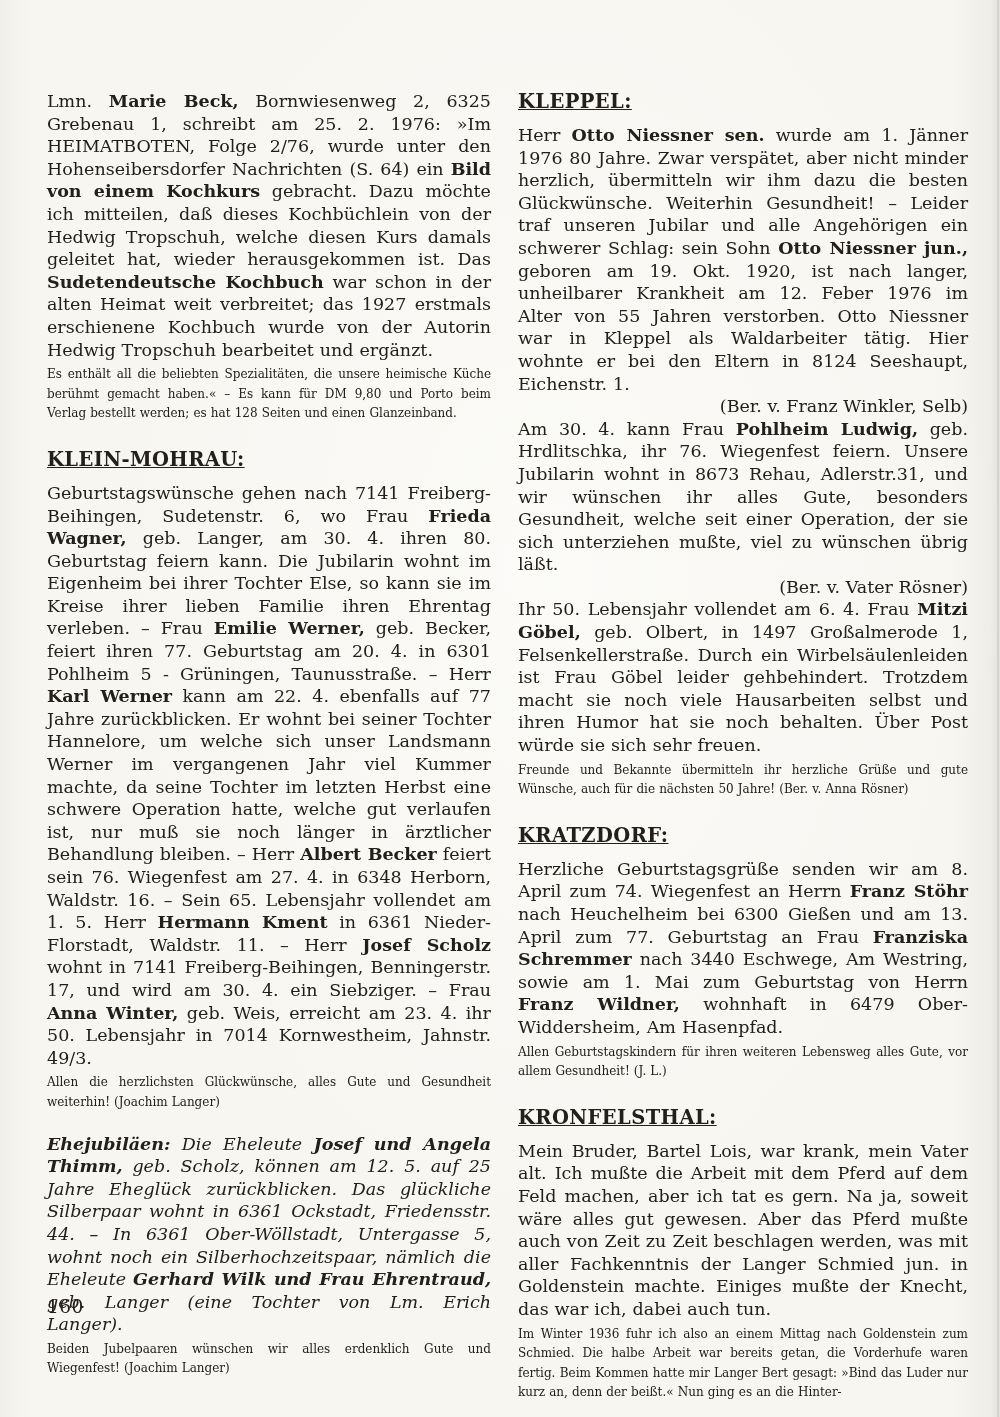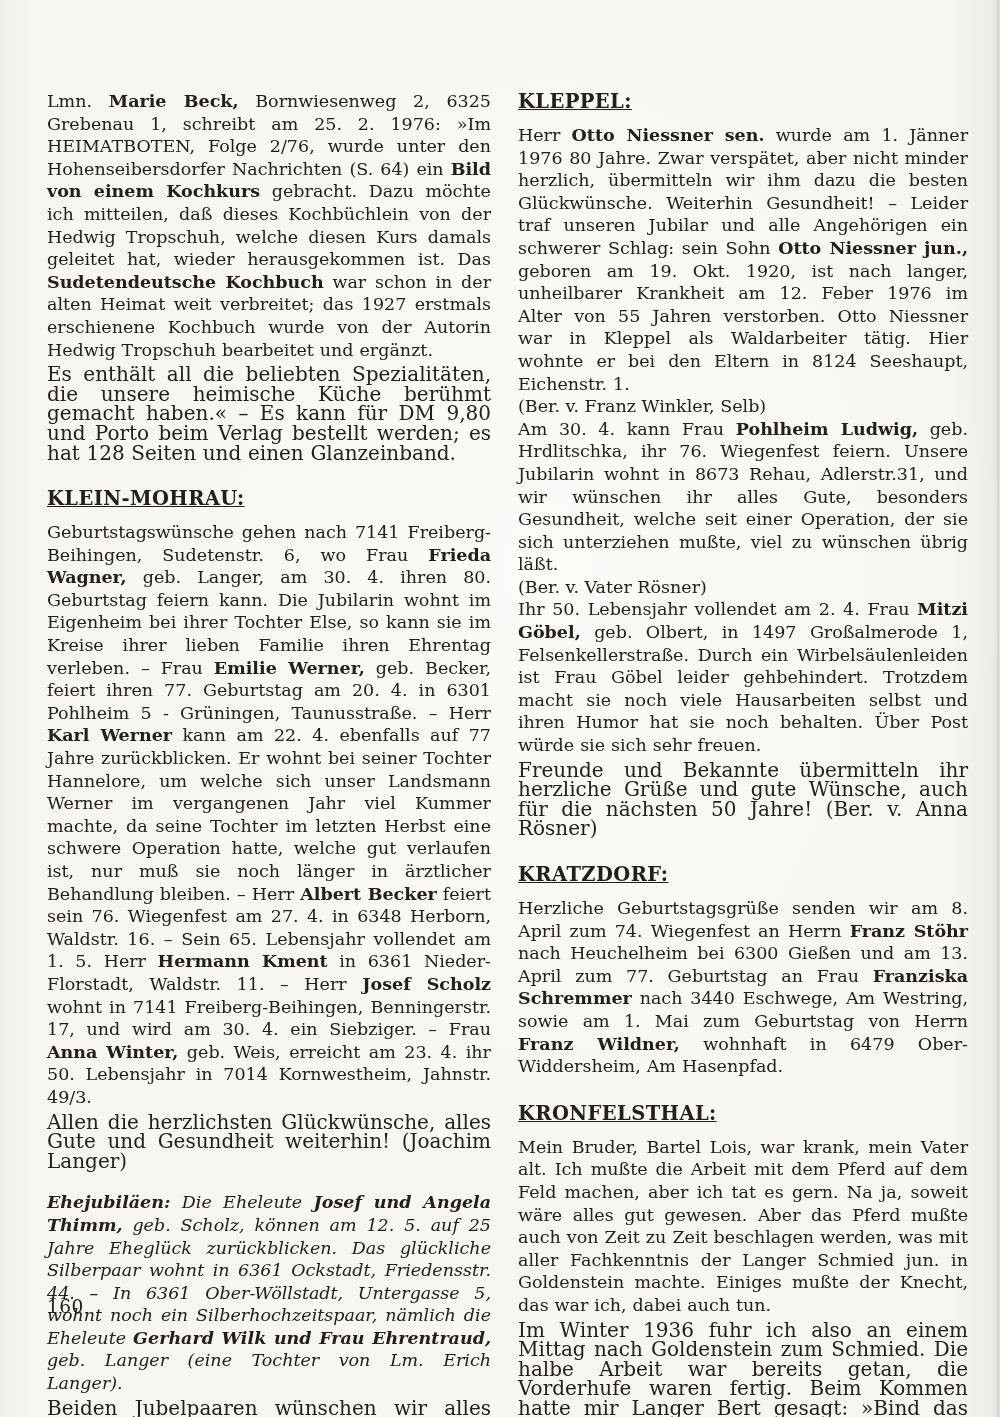--- a/index.html
+++ b/index.html
@@ -34,31 +34,31 @@
   .block { margin:0; }
   p.body {
     font-size:17.5px;
     line-height:22.6px;
     text-align:justify;
     hyphens:auto;
     -webkit-hyphens:auto;
     word-spacing:0.4px;
   }
   p.small {
-    font-size:20px;
+    font-size:12px;
     line-height:19.6px;
     text-align:justify;
     hyphens:auto;
     margin-top:4px;
     word-spacing:0.3px;
   }
   p.byline {
     font-size:17.5px;
     line-height:22.6px;
-    text-align:left;
+    text-align:right;
   }
   h2.heading {
     font-size:19.5px;
     line-height:24px;
     font-weight:bold;
     letter-spacing:0.4px;
     margin:24px 0 10px 0;
     text-decoration:underline;
   }
   .col > :first-child { margin-top:0; }
@@ -87,24 +87,25 @@
         <p class="block small"><span>Allen die herzlichsten Glückwünsche, alles Gute und Gesundheit weiterhin! (Joachim Langer)</span></p>
         <p class="block body"><span class="b">Ehejubiläen:</span><span> Die Eheleute </span><span class="b">Josef und Angela Thimm,</span><span> geb. Scholz, können am 12. 5. auf 25 Jahre Eheglück zurückblicken. Das glückliche Silberpaar wohnt in 6361 Ockstadt, Friedensstr. 44. – In 6361 Ober-Wöllstadt, Untergasse 5, wohnt noch ein Silberhochzeitspaar, nämlich die Eheleute </span><span class="b">Gerhard Wilk und Frau Ehrentraud,</span><span> geb. Langer (eine Tochter von Lm. Erich Langer).</span></p>
         <p class="block small"><span>Beiden Jubelpaaren wünschen wir alles erdenklich Gute und Wiegenfest! (Joachim Langer)</span></p>
       </div>
     <div class="col right">
         <h2 class="block heading"><span class="b">KLEPPEL:</span></h2>
         <p class="block body"><span>Herr </span><span class="b">Otto Niessner sen.</span><span> wurde am 1. Jänner 1976 80 Jahre. Zwar verspätet, aber nicht minder herzlich, übermitteln wir ihm dazu die besten Glückwünsche. Weiterhin Gesundheit! – Leider traf unseren Jubilar und alle Angehörigen ein schwerer Schlag: sein Sohn </span><span class="b">Otto Niessner jun.,</span><span> geboren am 19. Okt. 1920, ist nach langer, unheilbarer Krankheit am 12. Feber 1976 im Alter von 55 Jahren verstorben. Otto Niessner war in Kleppel als Waldarbeiter tätig. Hier wohnte er bei den Eltern in 8124 Seeshaupt, Eichenstr. 1.</span></p>
         <p class="block byline"><span>(Ber. v. Franz Winkler, Selb)</span></p>
         <p class="block body"><span>Am 30. 4. kann Frau </span><span class="b">Pohlheim Ludwig,</span><span> geb. Hrdlitschka, ihr 76. Wiegenfest feiern. Unsere Jubilarin wohnt in 8673 Rehau, Adlerstr.31, und wir wünschen ihr alles Gute, besonders Gesundheit, welche seit einer Operation, der sie sich unterziehen mußte, viel zu wünschen übrig läßt.</span></p>
         <p class="block byline"><span>(Ber. v. Vater Rösner)</span></p>
-        <p class="block body"><span>Ihr 50. Lebensjahr vollendet am 2. 4. Frau </span><span class="b">Mitzi Göbel,</span><span> geb. Olbert, in 1497 Großalmerode 1, Felsenkellerstraße. Durch ein Wirbelsäulenleiden ist Frau Göbel leider gehbehindert. Trotzdem macht sie noch viele Hausarbeiten selbst und ihren Humor hat sie noch behalten. Über Post würde sie sich sehr freuen.</span></p>
+        <p class="block body"><span>Ihr 50. Lebensjahr vollendet am 6. 4. Frau </span><span class="b">Mitzi Göbel,</span><span> geb. Olbert, in 1497 Großalmerode 1, Felsenkellerstraße. Durch ein Wirbelsäulenleiden ist Frau Göbel leider gehbehindert. Trotzdem macht sie noch viele Hausarbeiten selbst und ihren Humor hat sie noch behalten. Über Post würde sie sich sehr freuen.</span></p>
         <p class="block small"><span>Freunde und Bekannte übermitteln ihr herzliche Grüße und gute Wünsche, auch für die nächsten 50 Jahre! (Ber. v. Anna Rösner)</span></p>
         <h2 class="block heading"><span class="b">KRATZDORF:</span></h2>
         <p class="block body"><span>Herzliche Geburtstagsgrüße senden wir am 8. April zum 74. Wiegenfest an Herrn </span><span class="b">Franz Stöhr</span><span> nach Heuchelheim bei 6300 Gießen und am 13. April zum 77. Geburtstag an Frau </span><span class="b">Franziska Schremmer</span><span> nach 3440 Eschwege, Am Westring, sowie am 1. Mai zum Geburtstag von Herrn </span><span class="b">Franz Wildner,</span><span> wohnhaft in 6479 Ober-Widdersheim, Am Hasenpfad.</span></p>
+        <p class="block small"><span>Allen Geburtstagskindern für ihren weiteren Lebensweg alles Gute, vor allem Gesundheit! (J. L.)</span></p>
         <h2 class="block heading"><span class="b">KRONFELSTHAL:</span></h2>
         <p class="block body"><span>Mein Bruder, Bartel Lois, war krank, mein Vater alt. Ich mußte die Arbeit mit dem Pferd auf dem Feld machen, aber ich tat es gern. Na ja, soweit wäre alles gut gewesen. Aber das Pferd mußte auch von Zeit zu Zeit beschlagen werden, was mit aller Fachkenntnis der Langer Schmied jun. in Goldenstein machte. Einiges mußte der Knecht, das war ich, dabei auch tun.</span></p>
         <p class="block small"><span>Im Winter 1936 fuhr ich also an einem Mittag nach Goldenstein zum Schmied. Die halbe Arbeit war bereits getan, die Vorderhufe waren fertig. Beim Kommen hatte mir Langer Bert gesagt: »Bind das Luder nur kurz an, denn der beißt.« Nun ging es an die Hinter-</span></p>
       </div>
   </div>
 
   <div class="page-number">160</div>
 </div>
 
 </body></html>

